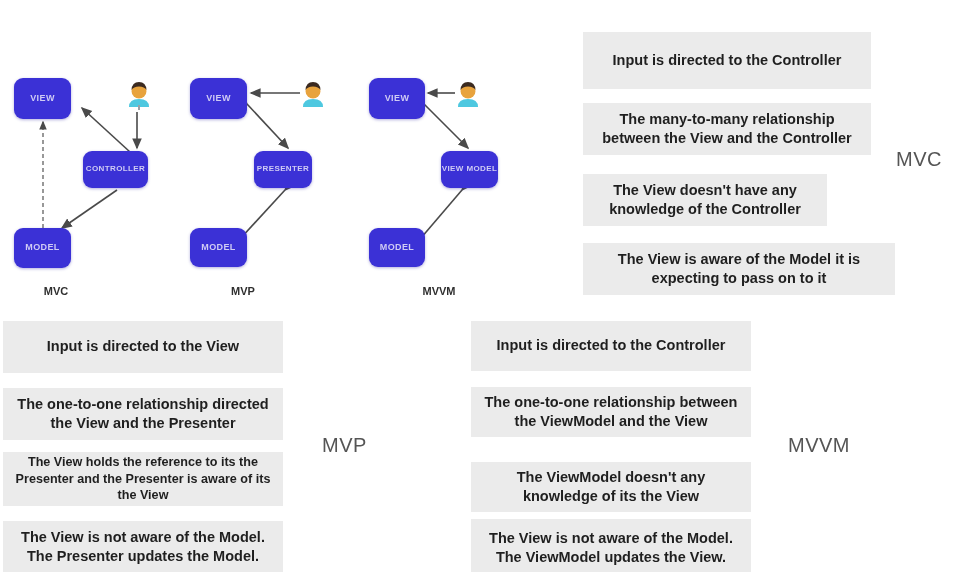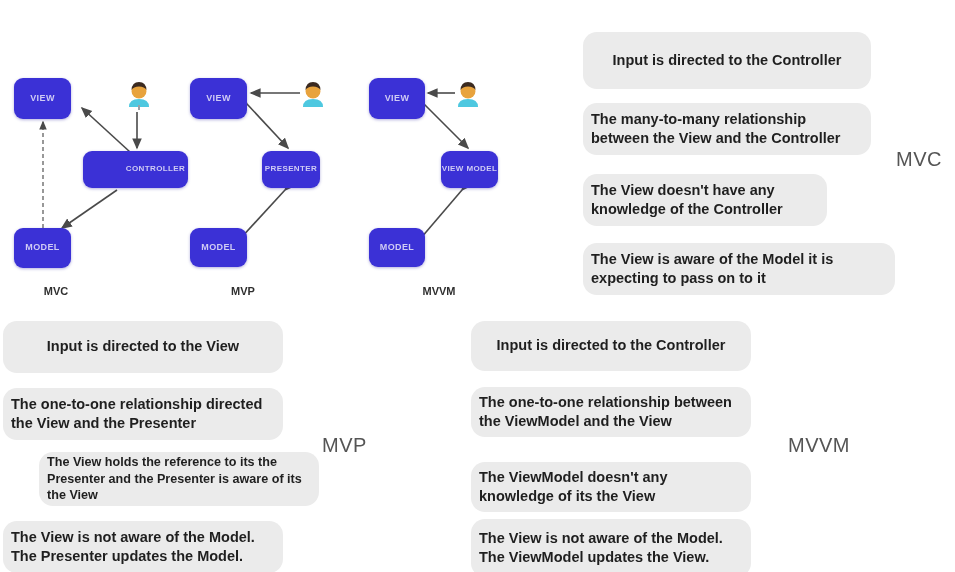--- a/index.html
+++ b/index.html
@@ -70,28 +70,28 @@
   }
 
   
   .callout {
     position: absolute;
     background: #ebebeb;
     color: #1f1f1f;
     font-size: 14.5px;
     font-weight: bold;
     line-height: 1.32;
+    text-align: center;
     display: flex;
     align-items: center;
     justify-content: center;
     padding: 4px 8px;
     box-sizing: border-box;
-    border-radius: 14px;
-  }
-  .callout.tight { font-size: 12.6px; margin-left: 36px; }
+  }
+  .callout.tight { font-size: 12.6px; }
 
   
   .group-label {
     position: absolute;
     font-size: 20px;
     font-weight: normal;
     color: #555555;
     letter-spacing: 0.5px;
   }
 
@@ -136,42 +136,42 @@
       <line x1="455" y1="93" x2="428" y2="93" stroke="#4a4a4a" stroke-width="1.6" marker-end="url(#ah)"></line>
       <line x1="424" y1="104" x2="468" y2="148" stroke="#4a4a4a" stroke-width="1.6" marker-end="url(#ah)"></line>
       <line x1="462" y1="190" x2="409" y2="252" stroke="#4a4a4a" stroke-width="1.6" marker-start="url(#ah)" marker-end="url(#ah)"></line>
     </g>
   </svg>
 
   <div>
     <div class="node" style="left:14px; top:78px; width:57px; height:41px;">
       <span class="node-label">VIEW</span>
     </div>
-    <div class="node" style="left:83px; top:151px; width:65px; height:37px;padding-left:40px;">
+    <div class="node" style="left:83px; top:151px; width:65px; height:37px;">
       <span class="node-label small">CONTROLLER</span>
     </div>
     <div class="node" style="left:14px; top:228px; width:57px; height:40px;">
       <span class="node-label">MODEL</span>
     </div>
 
     <svg class="avatar" style="left:126px; top:80px;" viewBox="0 0 26 30" xmlns="http://www.w3.org/2000/svg">
       <path d="M3 27 q0 -8 10 -8 q10 0 10 8 z" fill="#4ec8e0"></path>
       <circle cx="13" cy="11" r="7.5" fill="#e8a33d"></circle>
       <path d="M5.5 10 q0.5 -8 7.5 -8 q7 0 7.5 8 q-2 -3.5 -7.5 -3.5 q-5.5 0 -7.5 3.5 z" fill="#3b2a20"></path>
       <rect x="12" y="25" width="2" height="5" fill="#9aa0a6"></rect>
     </svg>
 
     <div class="diagram-caption" style="left:16px; top:285px;">MVC</div>
   </div>
 
   <div>
     <div class="node" style="left:190px; top:78px; width:57px; height:41px;">
       <span class="node-label">VIEW</span>
     </div>
-    <div class="node" style="left:262px; top:151px; width:58px; height:37px;">
+    <div class="node" style="left:254px; top:151px; width:58px; height:37px;">
       <span class="node-label small">PRESENTER</span>
     </div>
     <div class="node" style="left:190px; top:228px; width:57px; height:39px;">
       <span class="node-label">MODEL</span>
     </div>
 
     <svg class="avatar" style="left:300px; top:80px;" viewBox="0 0 26 30" xmlns="http://www.w3.org/2000/svg">
       <path d="M3 27 q0 -8 10 -8 q10 0 10 8 z" fill="#4ec8e0"></path>
       <circle cx="13" cy="11" r="7.5" fill="#e8a33d"></circle>
       <path d="M5.5 10 q0.5 -8 7.5 -8 q7 0 7.5 8 q-2 -3.5 -7.5 -3.5 q-5.5 0 -7.5 3.5 z" fill="#3b2a20"></path>

